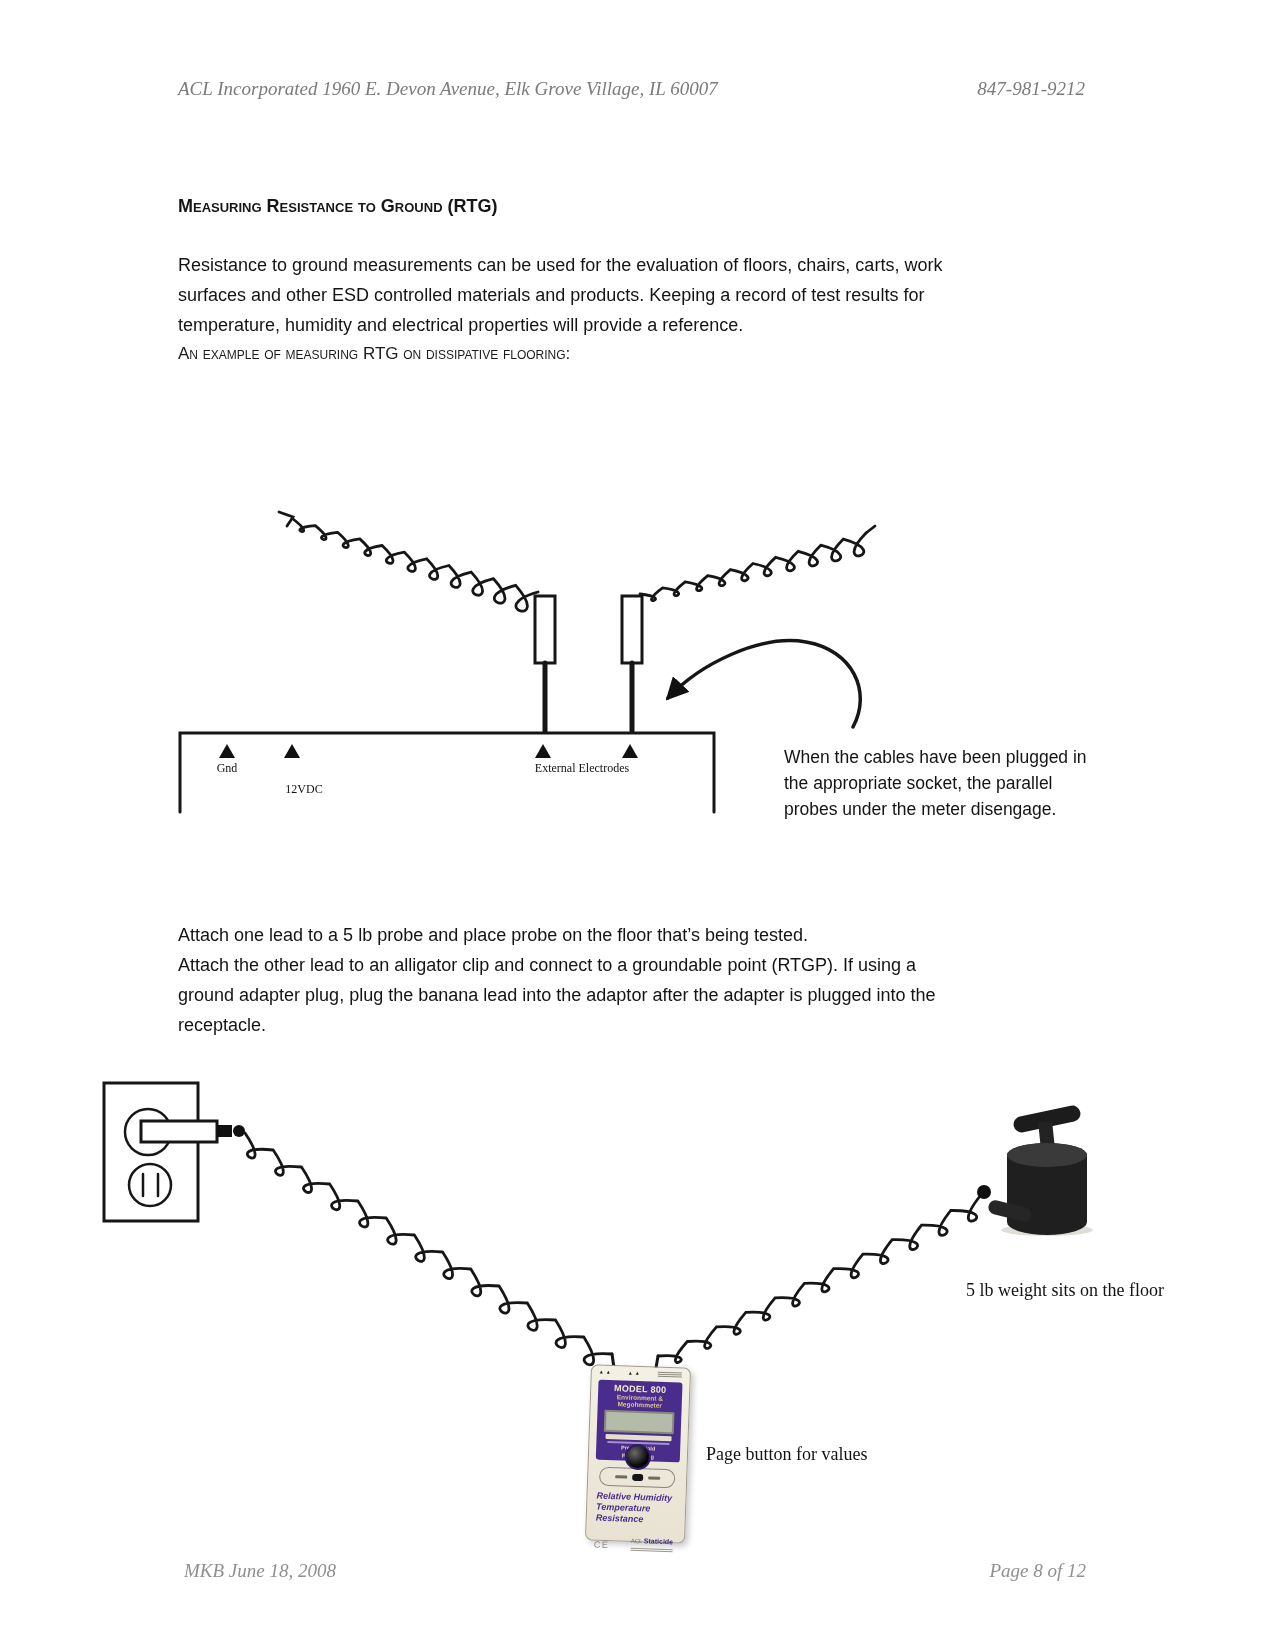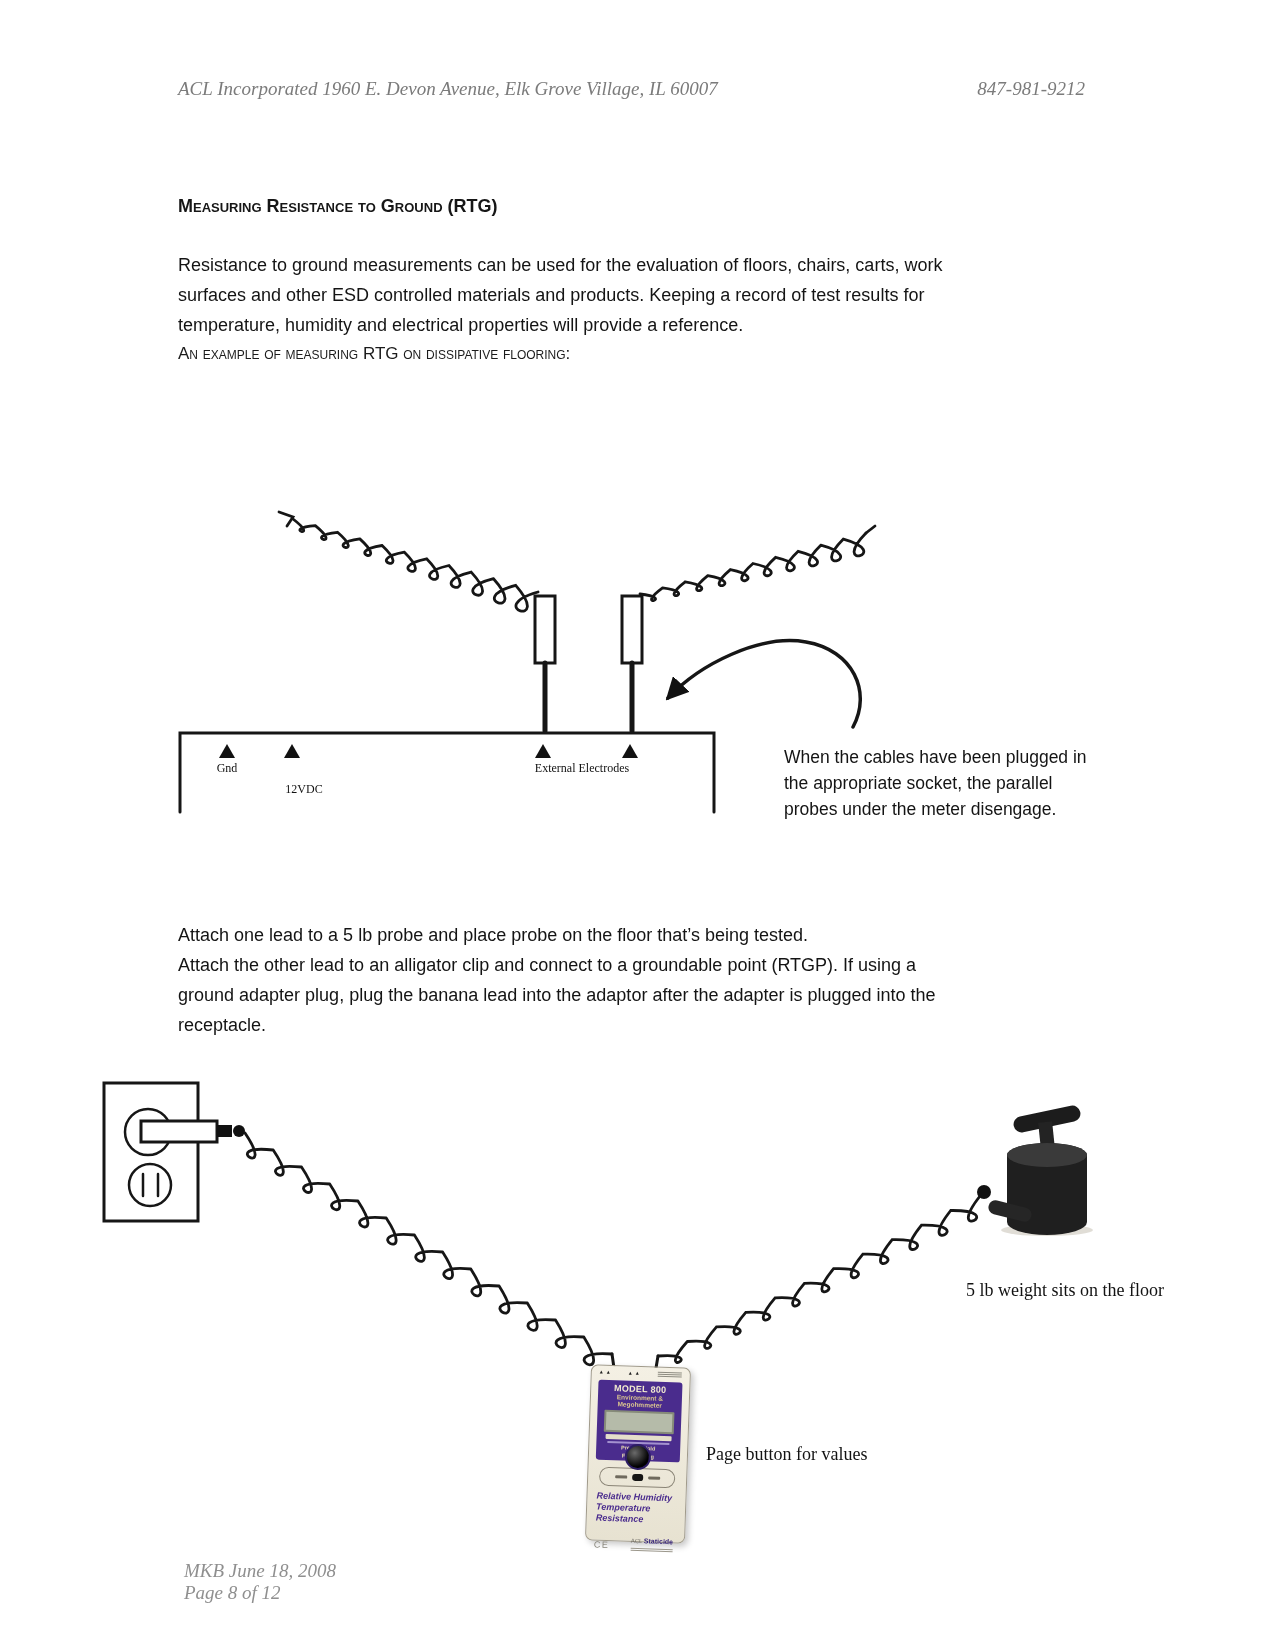--- a/index.html
+++ b/index.html
@@ -4,21 +4,21 @@
 <style>
   html,body{margin:0;padding:0;background:#888;}
   .page{position:relative;width:1275px;height:1650px;background:#ffffff;margin:0 auto;
         font-family:"Liberation Sans",sans-serif;overflow:hidden;}
   .abs{position:absolute;}
 
   
   .header{left:178px;top:70px;width:907px;display:flex;justify-content:space-between;
           font-family:"Liberation Serif",serif;font-style:italic;font-size:19px;color:#7b7b7b;margin-top:8px;}
   .footer{left:184px;top:1560px;width:902px;display:flex;justify-content:space-between;
-          font-family:"Liberation Serif",serif;font-style:italic;font-size:19px;color:#8f8f8f;flex-direction:column;}
+          font-family:"Liberation Serif",serif;font-style:italic;font-size:19px;color:#8f8f8f;}
 
   
   .h-main{left:178px;top:196px;font-variant:small-caps;font-weight:bold;font-size:18px;color:#161616;text-align:center;}
   .h-sub{left:178px;top:344px;font-variant:small-caps;font-weight:normal;font-size:17px;color:#1b1b1b;}
   .body-text{left:178px;width:885px;font-size:18px;line-height:30px;color:#141414;white-space:pre-line;}
   .intro{top:250px;}
   .testing{top:414px;}
   .attach{top:920px;}
 
   

